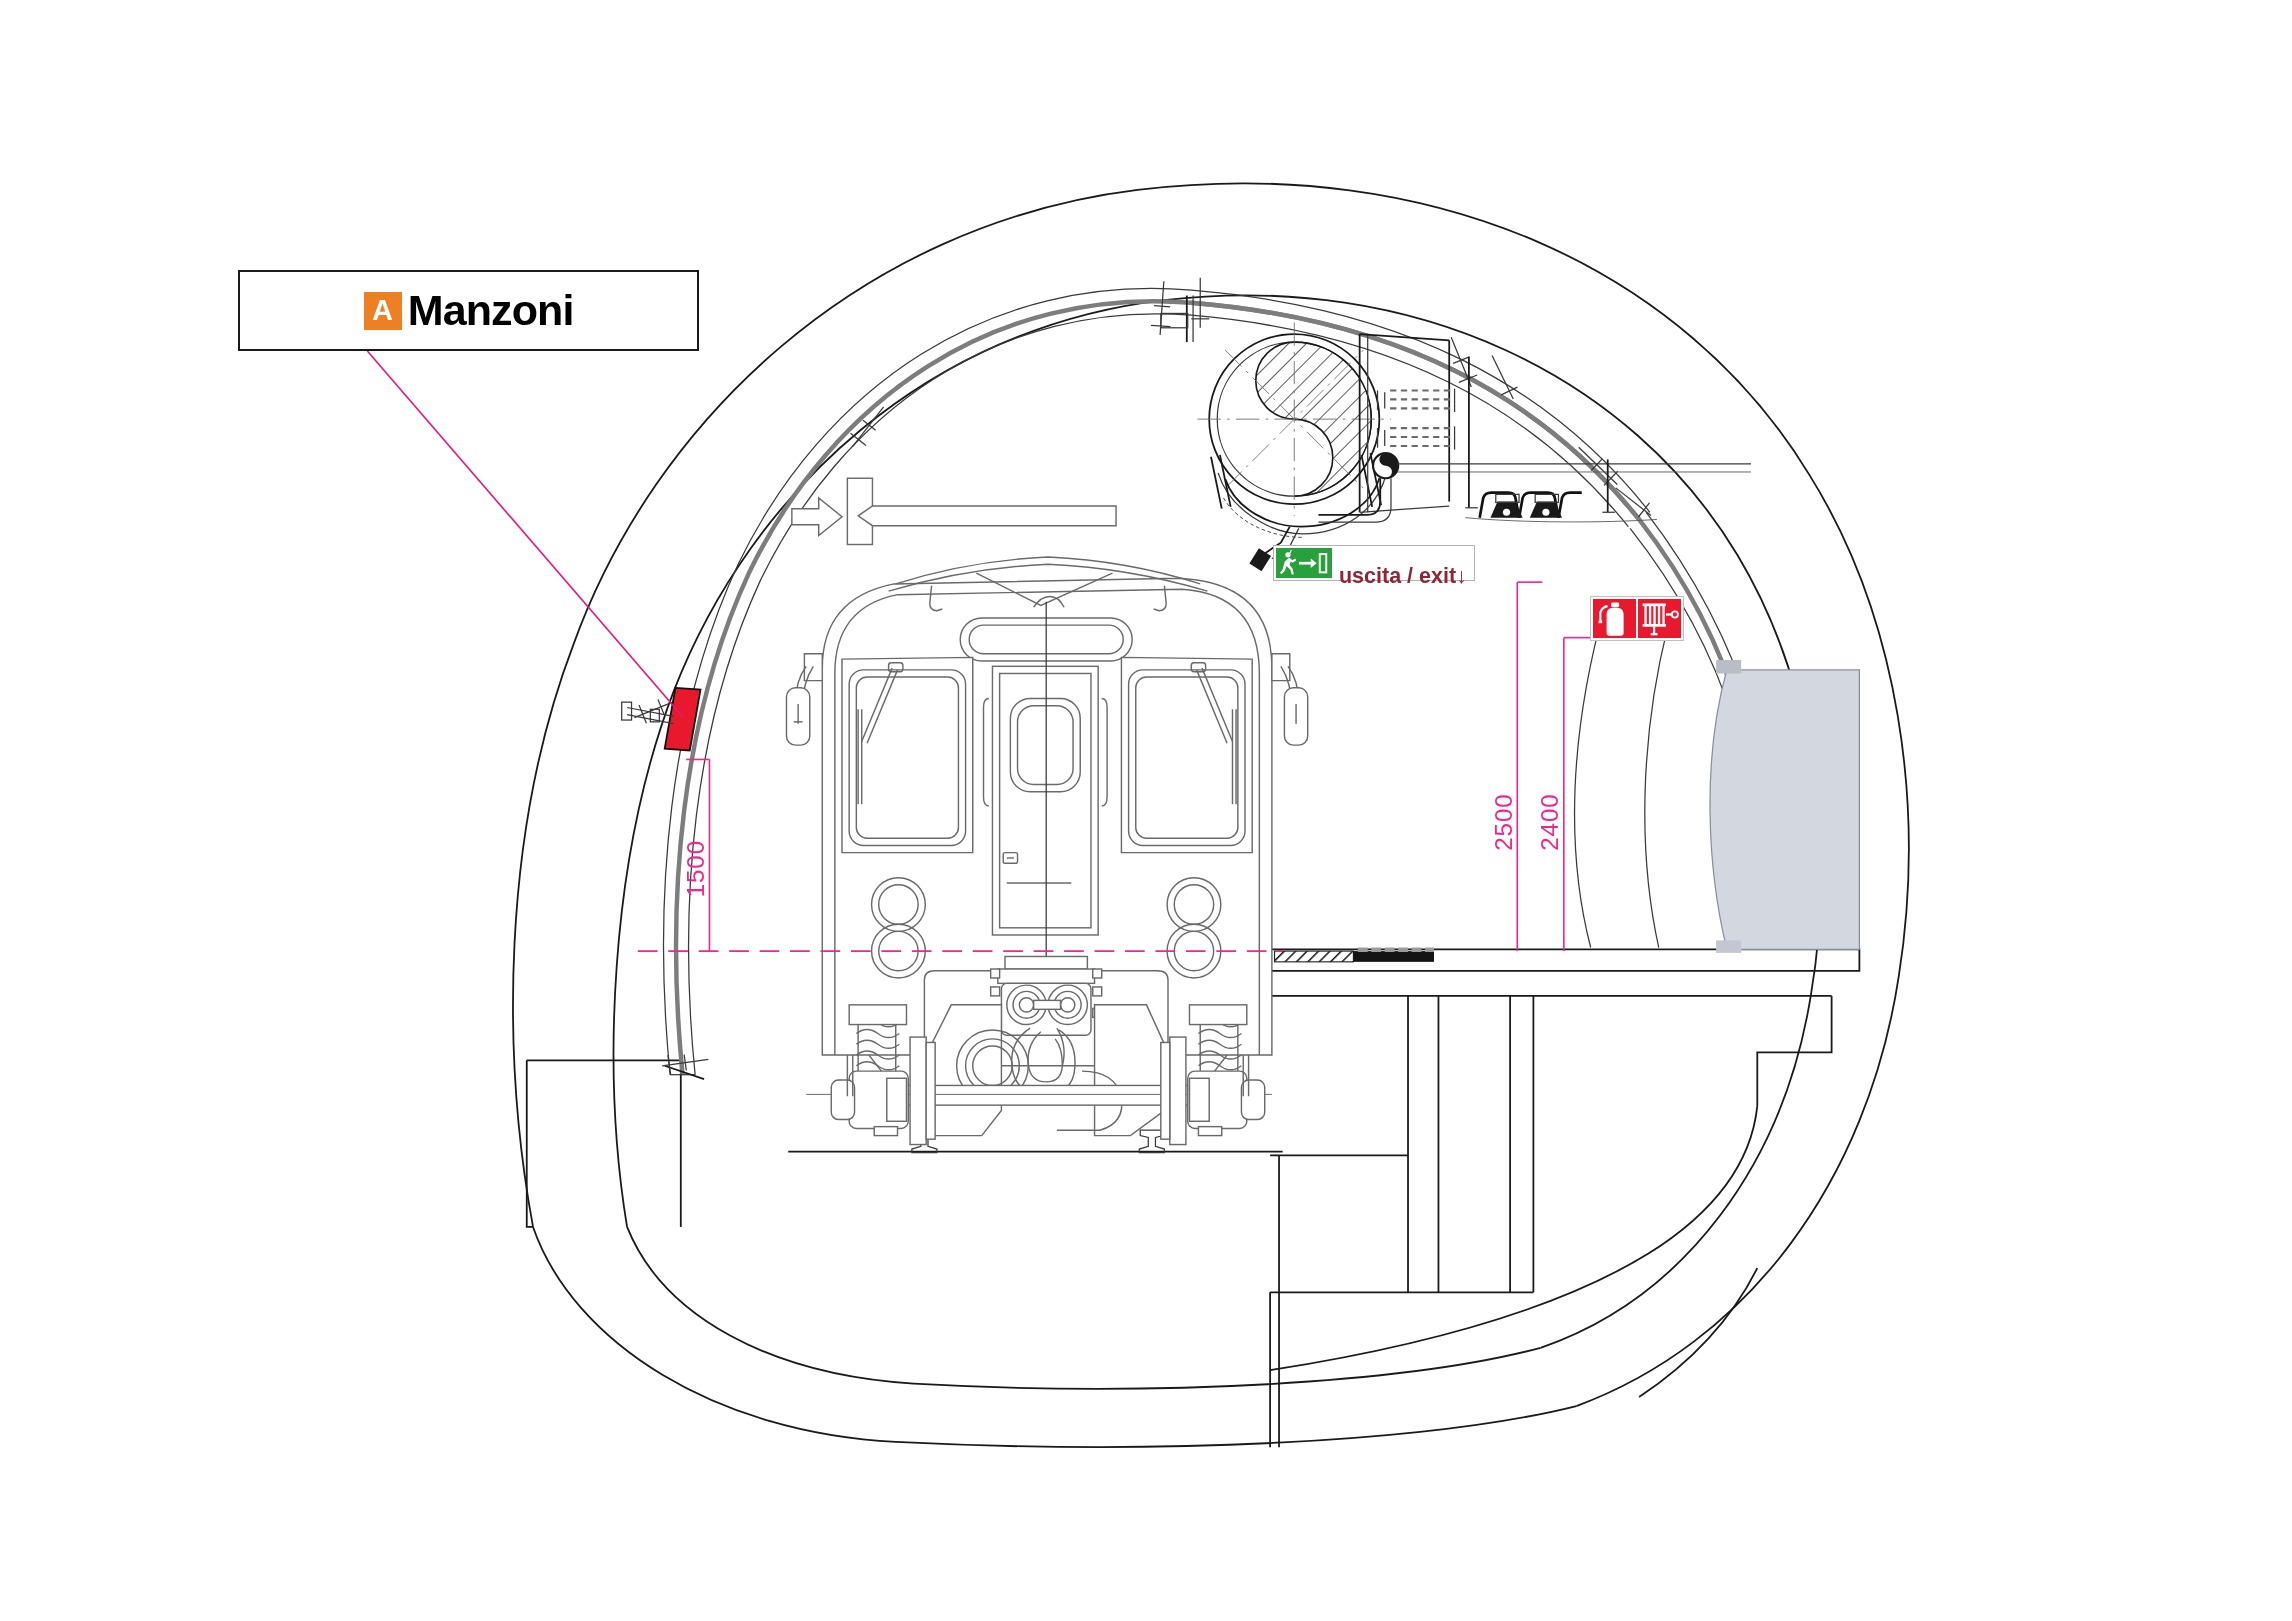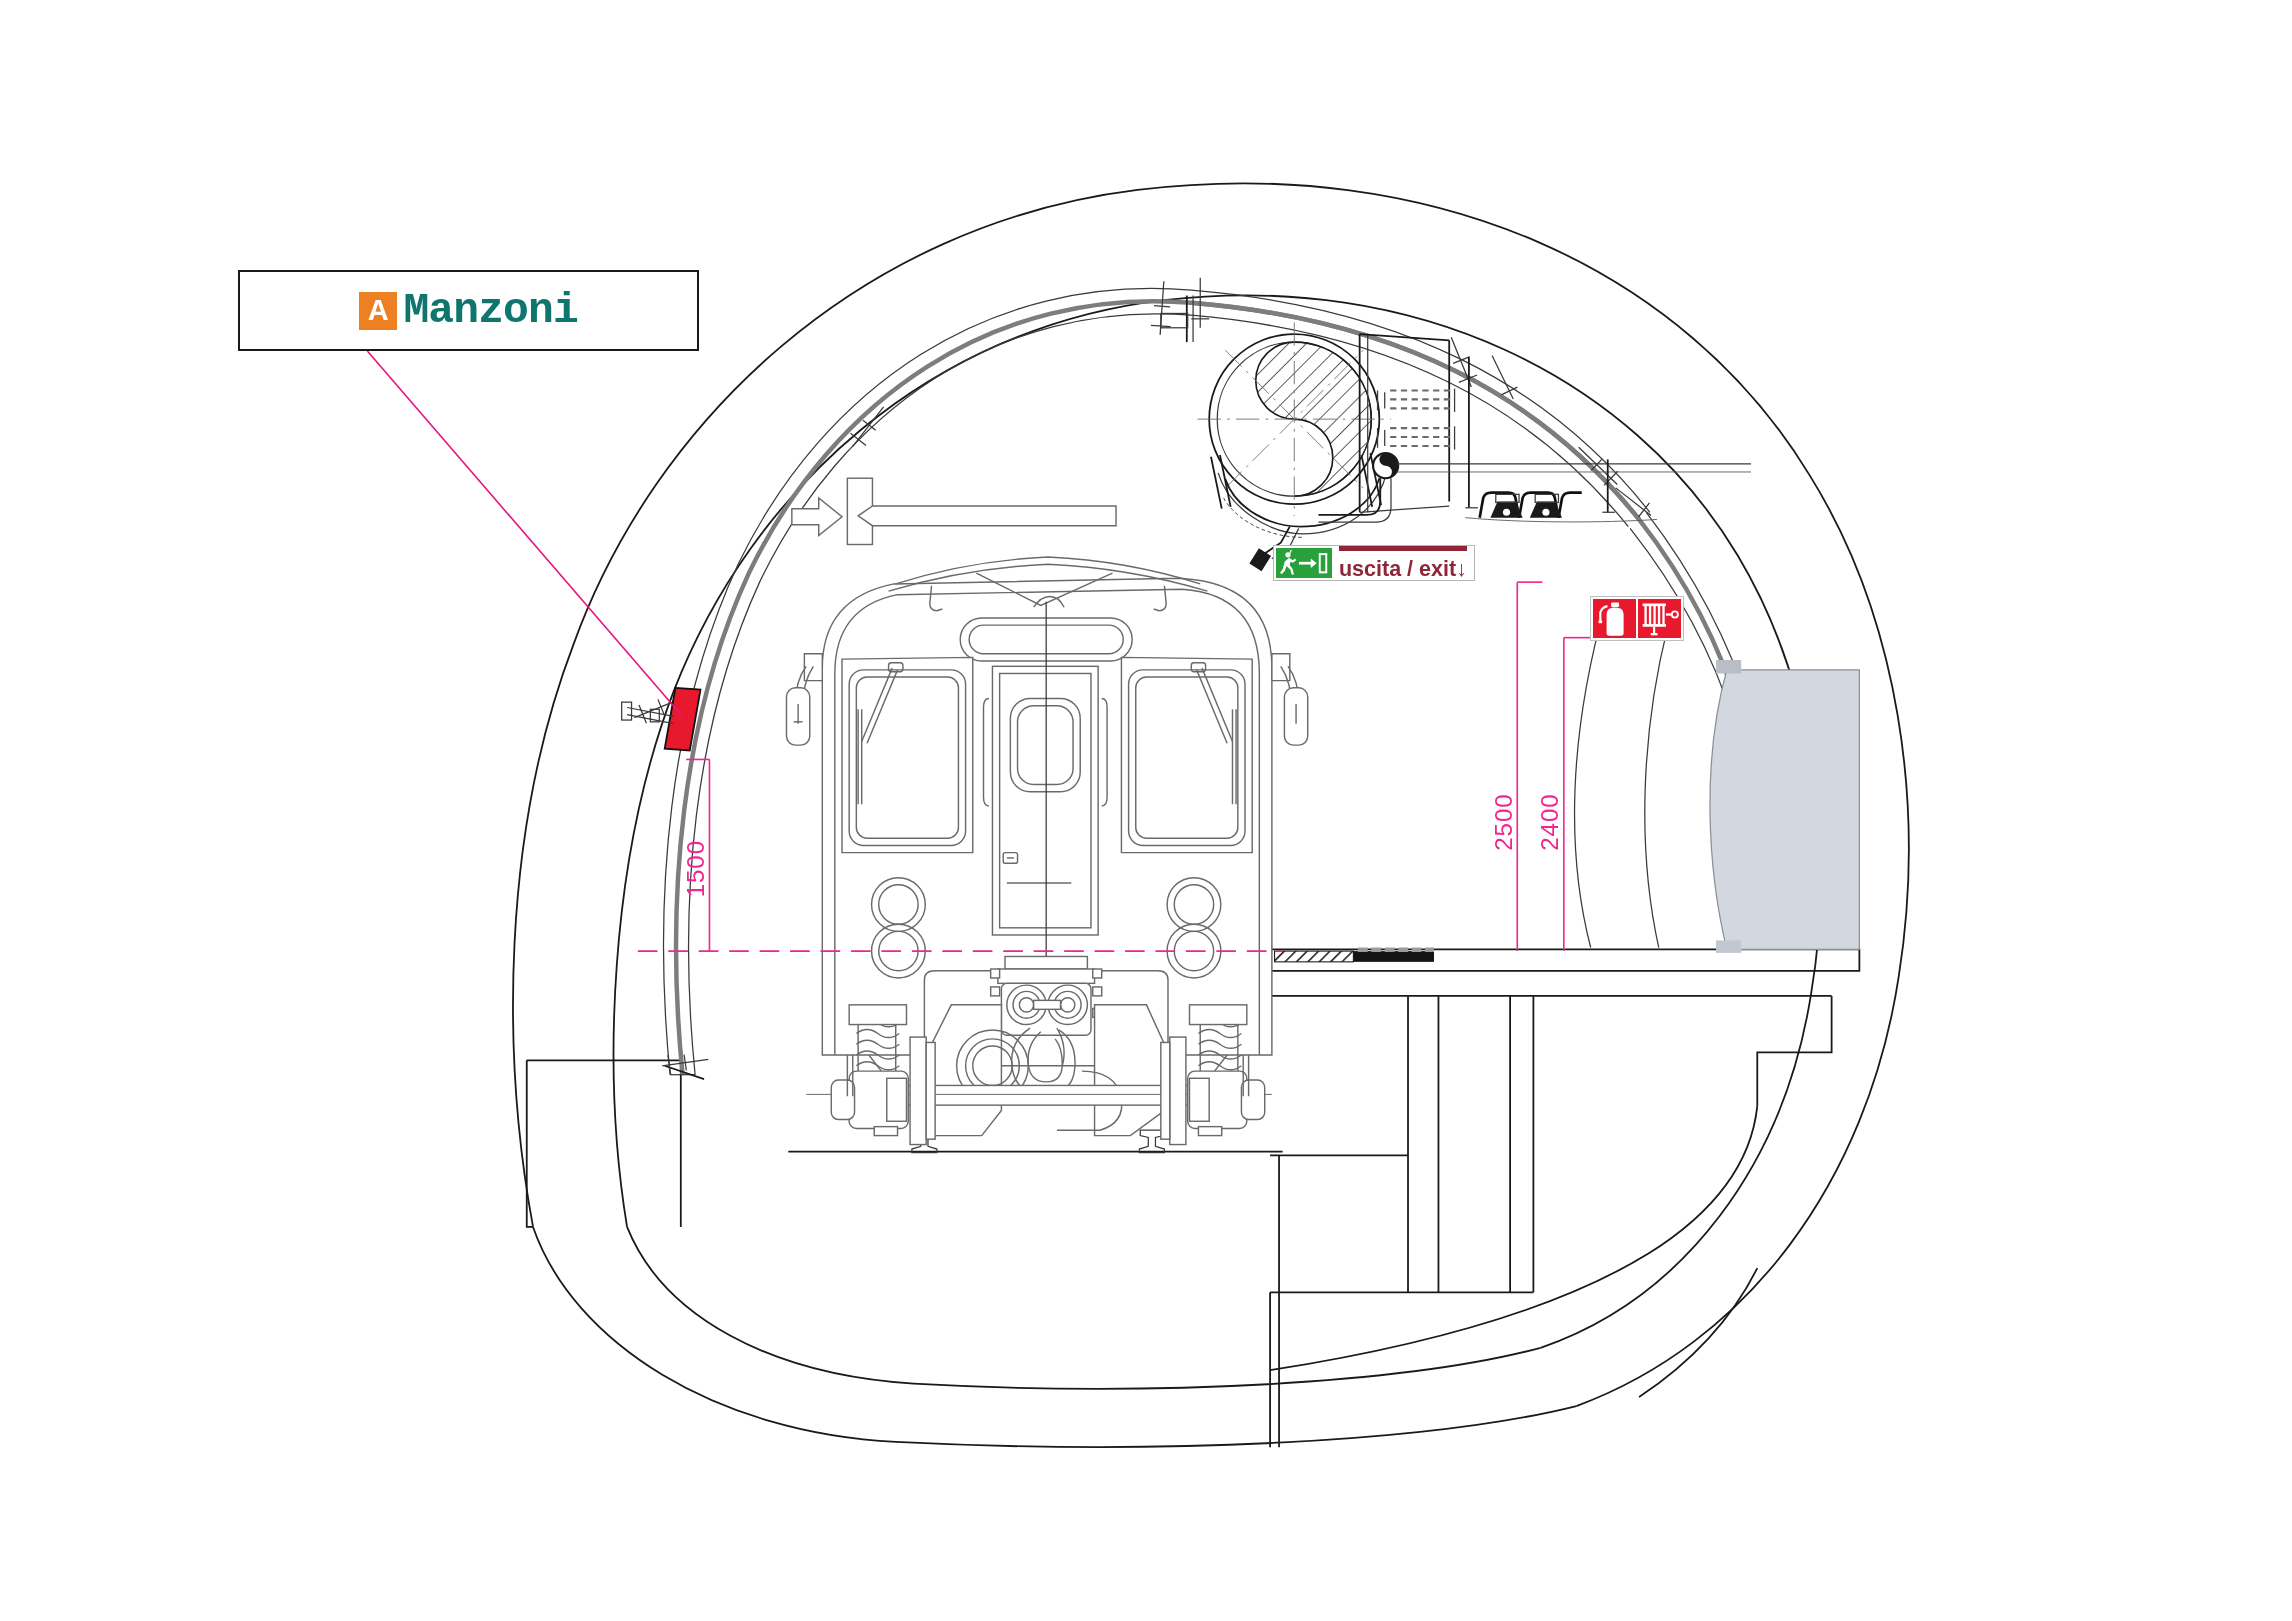--- a/index.html
+++ b/index.html
@@ -78,22 +78,22 @@
     background: #ed8022;
     color: #ffffff;
     font-family: "Liberation Sans", sans-serif;
     font-weight: bold;
     font-size: 29px;
     line-height: 1;
     margin-right: 6.3px;
     flex: none;
   }
   #station-callout .sname {
-    color: #0f766e;
-    font-family: Liberation Mono, monospace;
+    color: #000000;
+    font-family: Liberation Sans, sans-serif;
     font-weight: bold;
     font-size: 43px;
     letter-spacing: -0.9px;
     line-height: 1;
     white-space: nowrap;
   }
 
   
   #exit-sign {
     position: absolute;
@@ -108,23 +108,24 @@
   }
   #exit-sign .picto {
     width: 56px;
     background: #28a03c;
     position: relative;
     flex: none;
     margin: 1.8px;
   }
   #exit-sign .exit-text-wrap {
     display: flex;
-    flex-direction: column;
+    flex-direction: row;
     justify-content: space-between;
     padding: 0 7.2px 0 5.4px;
+    margin-top: 20px;
   }
   #exit-sign .exit-rule {
     height: 4.5px;
     background: #8f2536;
     width: 100%;
     margin-bottom: 0.9px;
   }
   #exit-sign .exit-text {
     color: #8f2536;
     font-family: "Liberation Sans", sans-serif;

